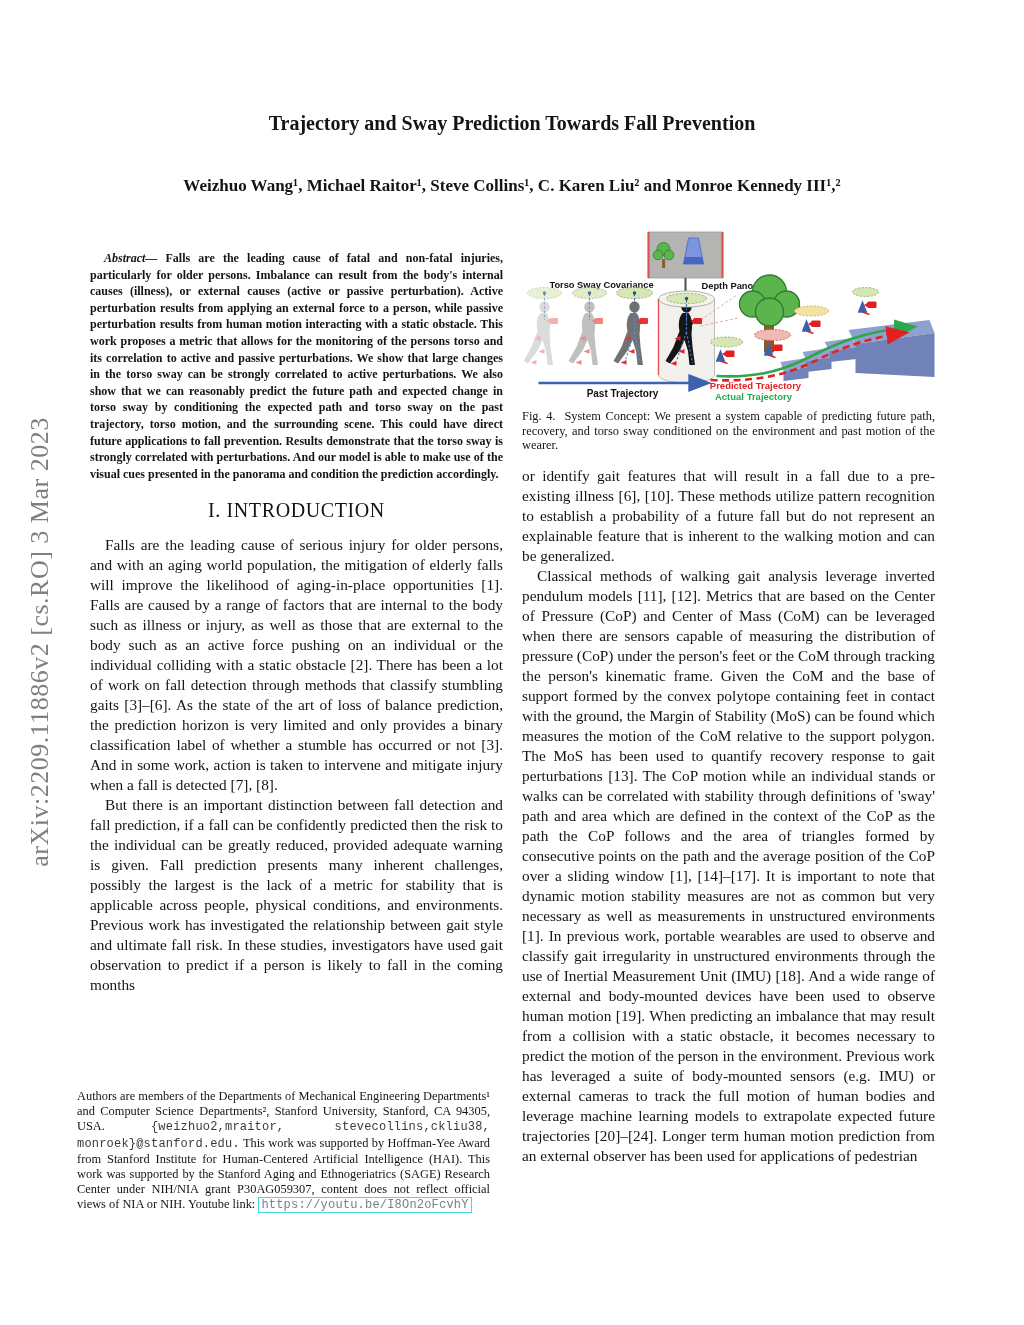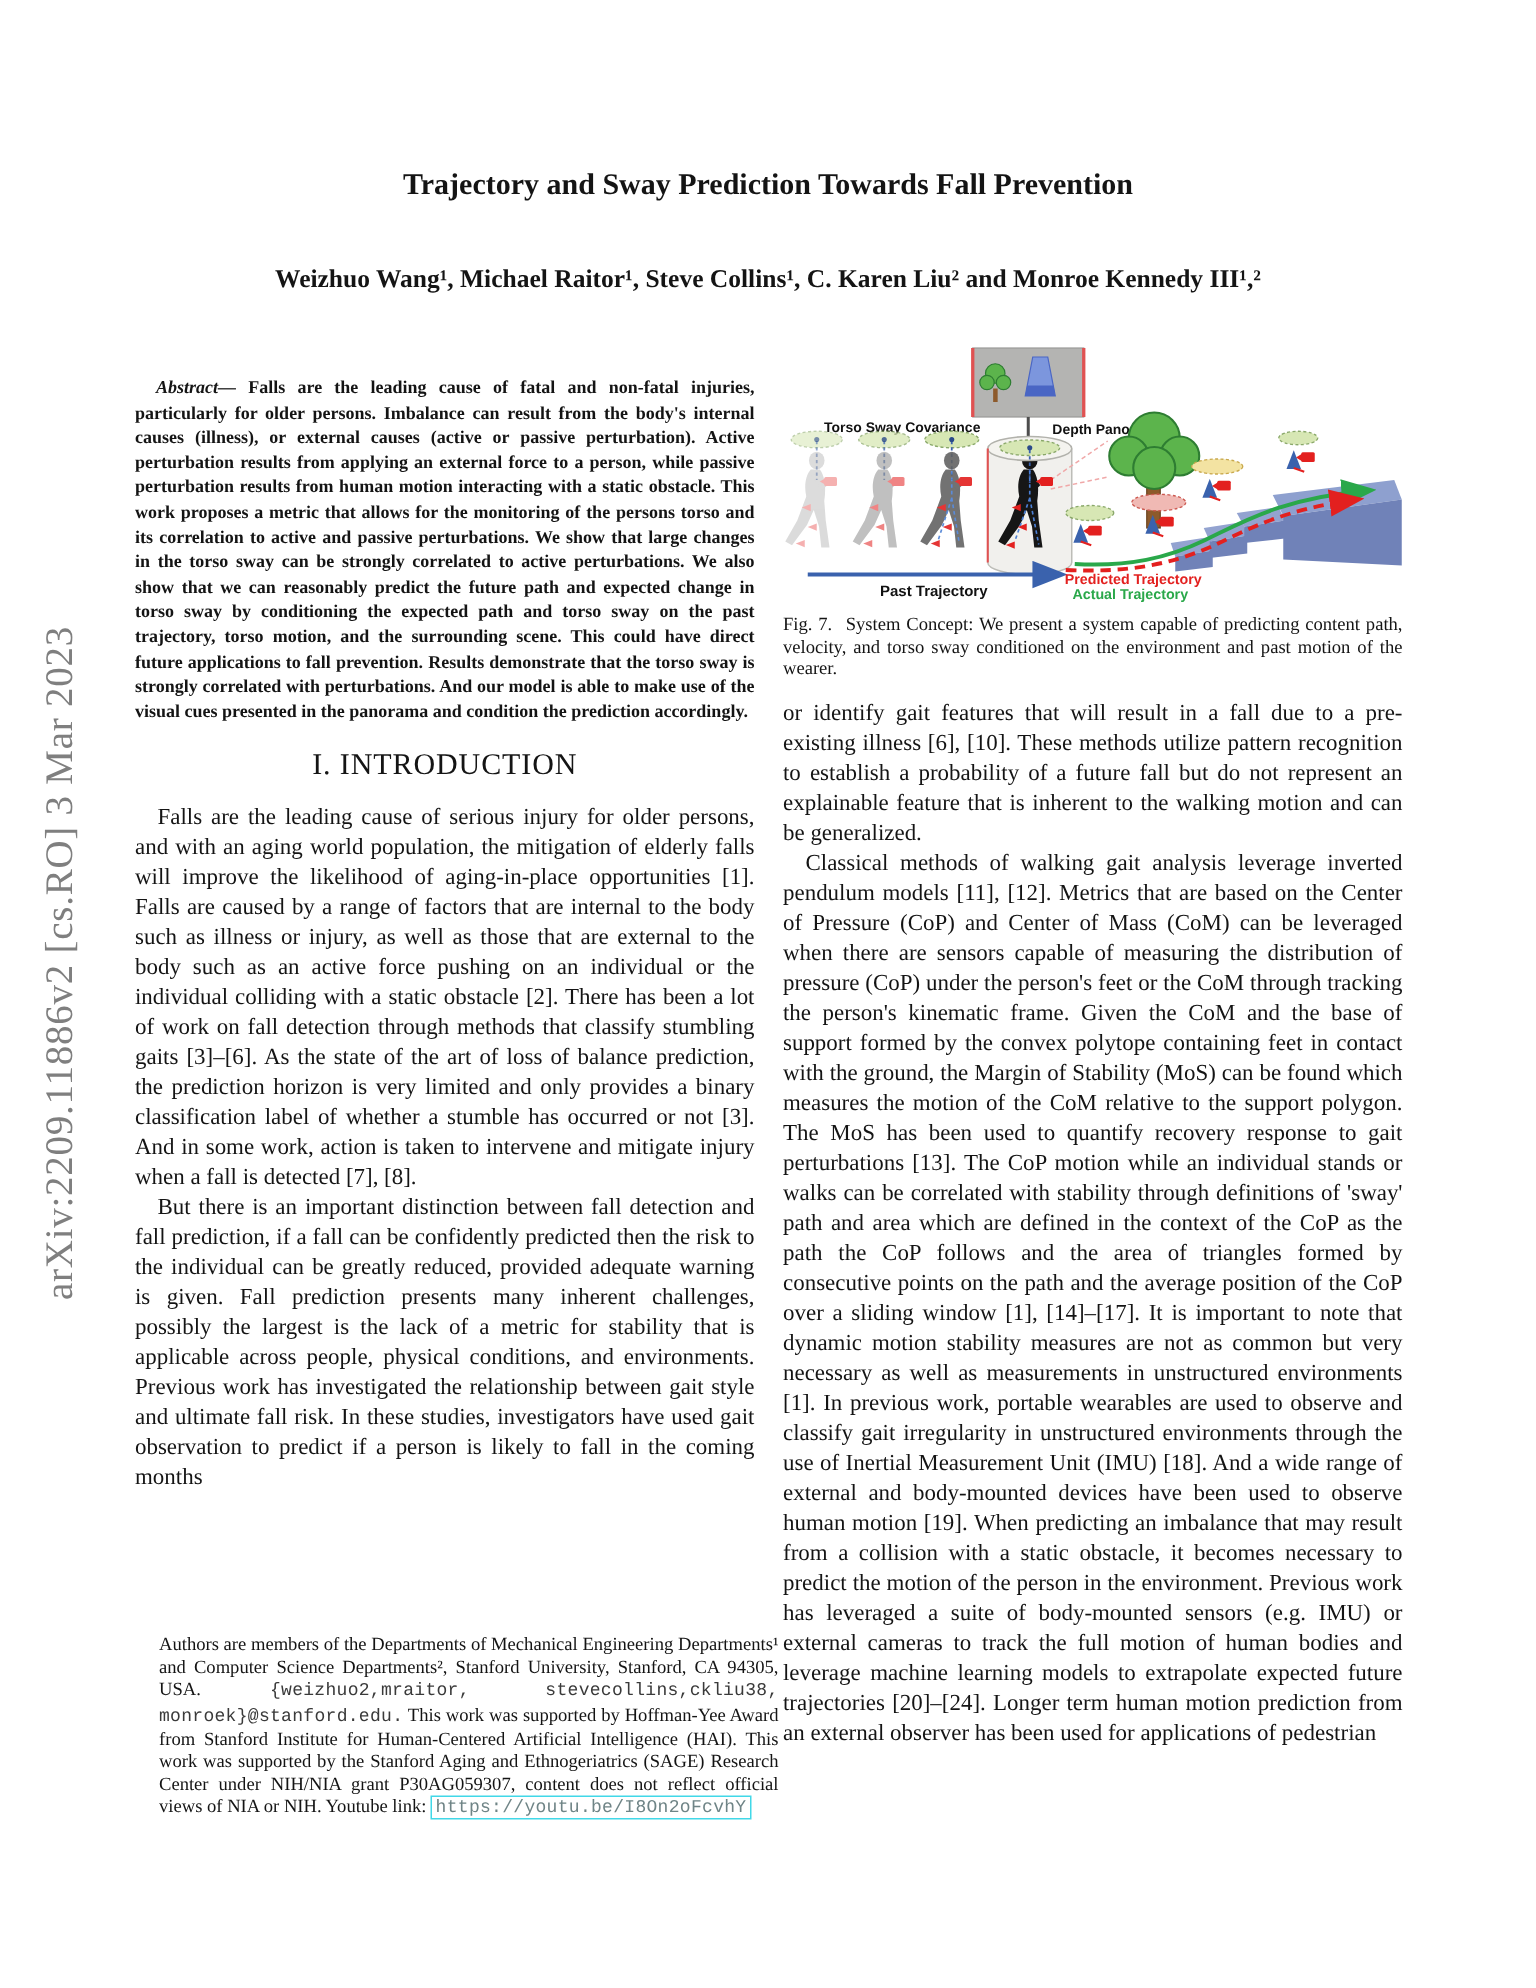--- a/index.html
+++ b/index.html
@@ -27,21 +27,21 @@
     text-align:justify; text-indent:14px;
   }
   .abs-label { font-style:italic; }
   .sec-heading {
     margin:17px 0 13px 0; text-align:center; font-size:20px; font-weight:normal;
     letter-spacing:0.6px;
   }
   .body-par { margin:0; font-size:15.3px; line-height:20px; text-align:justify; }
   .indent { text-indent:15px; }
   .footnote {
-    position:absolute; left:106px; top:1089px; width:413px;
+    position:absolute; left:77px; top:1089px; width:413px;
     font-size:12.4px; line-height:15.2px; text-align:justify;
   }
   .mono { font-family:"Liberation Mono", monospace; font-size:12px; color:#3a3a3a; letter-spacing:0.2px; }
   .yt-link {
     color:#6f8486; border:1.5px solid #41d8e8; padding:0 2px; text-decoration:none;
   }
   figure { margin:0; }
   .fig-svg { display:block; width:413px; height:172px; }
   figcaption { margin-top:7px; font-size:12.4px; line-height:14.6px; text-align:justify; }
   .fig-label { margin-right:9px; }
@@ -198,21 +198,21 @@
 
         <path d="M194,146 C230,148 256,142 281,130 C306,118 332,102 390,97" fill="none" stroke="#2aa84a" stroke-width="2.6" marker-end="url(#ah-green)"></path>
         <path d="M188,150 C230,152 259,146 286,134 C311,122 336,109 382,103" fill="none" stroke="#e3201f" stroke-width="2.6" stroke-dasharray="7 4.5" marker-end="url(#ah-red)"></path>
 
         <line x1="16" y1="153" x2="184" y2="153" stroke="#3a62ad" stroke-width="2.6" marker-end="url(#ah-blue)"></line>
 
         <text class="svg-label" x="100" y="167" font-size="10" text-anchor="middle" fill="#111">Past Trajectory</text>
         <text class="svg-label" x="233" y="159" font-size="9.5" text-anchor="middle" fill="#e3201f">Predicted Trajectory</text>
         <text class="svg-label" x="231" y="169.5" font-size="9.5" text-anchor="middle" fill="#2aa84a">Actual Trajectory</text>
       </svg>
-      <figcaption><span class="fig-label">Fig. 7.</span><span>System Concept: We present a system capable of predicting content path, velocity, and torso sway conditioned on the environment and past motion of the wearer.</span></figcaption>
+      <figcaption><span class="fig-label">Fig. 4.</span><span>System Concept: We present a system capable of predicting future path, recovery, and torso sway conditioned on the environment and past motion of the wearer.</span></figcaption>
     </figure>
     <p class="body-par rc-par1">or identify gait features that will result in a fall due to a pre-existing illness [6], [10]. These methods utilize pattern recognition to establish a probability of a future fall but do not represent an explainable feature that is inherent to the walking motion and can be generalized.</p>
     <p class="body-par indent">Classical methods of walking gait analysis leverage inverted pendulum models [11], [12]. Metrics that are based on the Center of Pressure (CoP) and Center of Mass (CoM) can be leveraged when there are sensors capable of measuring the distribution of pressure (CoP) under the person's feet or the CoM through tracking the person's kinematic frame. Given the CoM and the base of support formed by the convex polytope containing feet in contact with the ground, the Margin of Stability (MoS) can be found which measures the motion of the CoM relative to the support polygon. The MoS has been used to quantify recovery response to gait perturbations [13]. The CoP motion while an individual stands or walks can be correlated with stability through definitions of 'sway' path and area which are defined in the context of the CoP as the path the CoP follows and the area of triangles formed by consecutive points on the path and the average position of the CoP over a sliding window [1], [14]–[17]. It is important to note that dynamic motion stability measures are not as common but very necessary as well as measurements in unstructured environments [1]. In previous work, portable wearables are used to observe and classify gait irregularity in unstructured environments through the use of Inertial Measurement Unit (IMU) [18]. And a wide range of external and body-mounted devices have been used to observe human motion [19]. When predicting an imbalance that may result from a collision with a static obstacle, it becomes necessary to predict the motion of the person in the environment. Previous work has leveraged a suite of body-mounted sensors (e.g. IMU) or external cameras to track the full motion of human bodies and leverage machine learning models to extrapolate expected future trajectories [20]–[24]. Longer term human motion prediction from an external observer has been used for applications of pedestrian</p>
   </div>
 
   <div class="footnote"><span>Authors are members of the Departments of Mechanical Engineering Departments¹ and Computer Science Departments², Stanford University, Stanford, CA 94305, USA. </span><span class="mono">{weizhuo2,mraitor, stevecollins,ckliu38, monroek}@stanford.edu.</span><span> This work was supported by Hoffman-Yee Award from Stanford Institute for Human-Centered Artificial Intelligence (HAI). This work was supported by the Stanford Aging and Ethnogeriatrics (SAGE) Research Center under NIH/NIA grant P30AG059307, content does not reflect official views of NIA or NIH. Youtube link: </span><a class="yt-link mono" href="#">https://youtu.be/I8On2oFcvhY</a></div>
 
 </div>
 
 </body></html>

